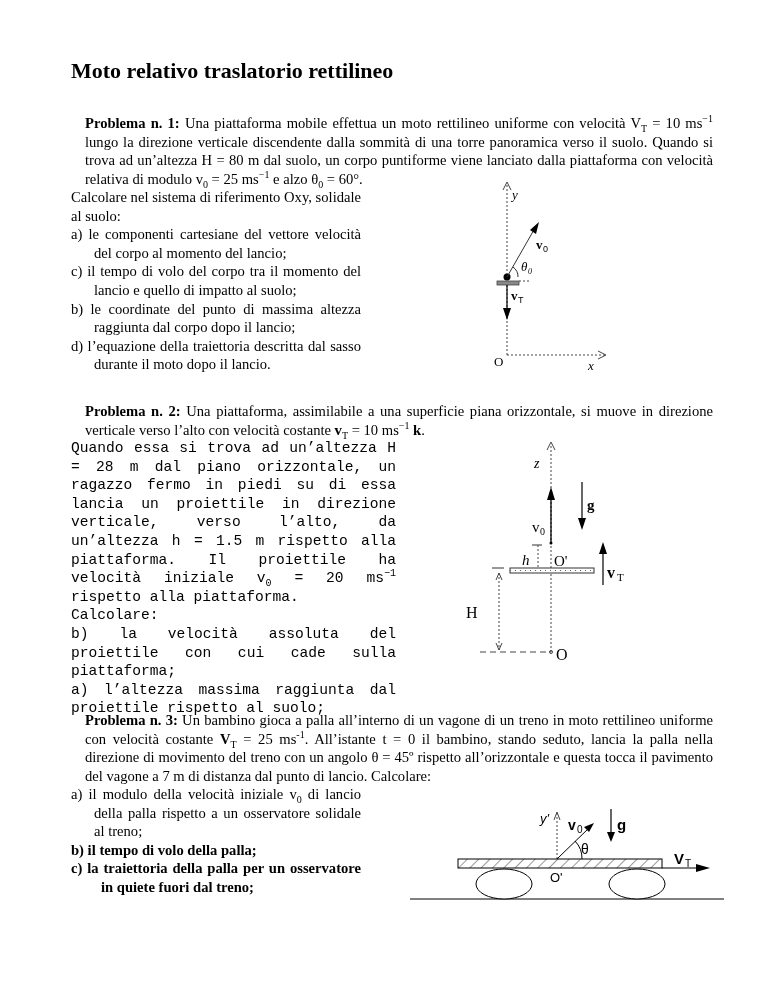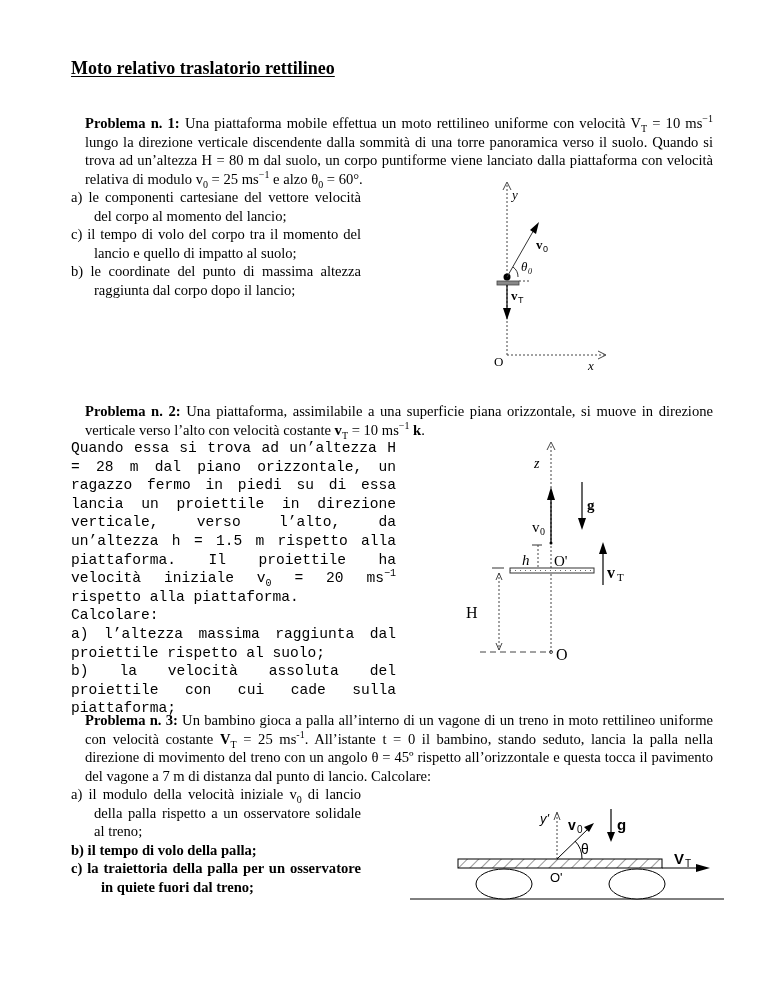--- a/index.html
+++ b/index.html
@@ -1,42 +1,44 @@
 <!DOCTYPE html>
 <html><head>
 <meta charset="utf-8">
 <style>
   html, body { margin: 0; padding: 0; background: #ffffff; }
   body { width: 768px; height: 994px; position: relative; overflow: hidden;
          font-family: "Liberation Serif", serif; color: #000; font-size: 14.6px; }
-  .title { position: absolute; left: 71px; top: 58px; font-weight: bold; font-size: 18px;
-           text-decoration: underline; text-underline-offset: 2px; }
+  .title { position: absolute; left: 71px; top: 58px; font-weight: bold; font-size: 22px;
+           text-underline-offset: 2px; }
   .para { position: absolute; left: 85px; width: 628px; line-height: 18.6px; text-align: justify; }
   .para b { font-weight: bold; }
   .col { position: absolute; left: 71px; line-height: 18.6px; text-align: justify; }
   .col p { margin: 0; }
   .item { padding-left: 23px; text-indent: -23px; }
   .item3 { padding-left: 30px; text-indent: -30px; font-weight: bold; }
   sub, sup { font-size: 10px; line-height: 0; }
   .diagram { position: absolute; }
   .diagram svg { display: block; }
 </style>
 </head>
 <body>
 
 <div class="title">Moto relativo traslatorio rettilineo</div>
 
 <div class="para" style="top:114px;">
   <b>Problema n. 1:</b>
   <span>Una piattaforma mobile effettua un moto rettilineo uniforme con velocità V</span><sub>T</sub><span> = 10 ms</span><sup>−1</sup><span> lungo la direzione verticale discendente dalla sommità di una torre panoramica verso il suolo. Quando si trova ad un’altezza H = 80 m dal suolo, un corpo puntiforme viene lanciato dalla piattaforma con velocità relativa di modulo  v</span><sub>0</sub><span> = 25 ms</span><sup>−1</sup><span> e alzo θ</span><sub>0</sub><span> = 60°.</span>
 </div>
 <div class="col" style="top:188px; width:290px;">
+  <p>Calcolare nel sistema di riferimento Oxy, solidale al suolo:</p>
   <p class="item">a) le componenti cartesiane del vettore velocità del corpo al momento del lancio;</p>
   <p class="item">c) il tempo di volo del corpo tra il momento del lancio e quello di impatto al suolo;</p>
   <p class="item">b) le coordinate del punto di massima altezza raggiunta dal corpo dopo il lancio;</p>
+  <p class="item">d) l’equazione della traiettoria descritta dal sasso durante il moto dopo il lancio.</p>
 </div>
 <div class="diagram" style="left:480px; top:180px;">
   <svg width="220" height="200" viewBox="0 0 220 200">
     <line x1="27" y1="175" x2="27" y2="5" stroke="#444" stroke-dasharray="2,2"></line>
     <path d="M23 10 L27 2 L31 10" fill="none" stroke="#444"></path>
     <line x1="27" y1="175" x2="125" y2="175" stroke="#444" stroke-dasharray="2,2"></line>
     <path d="M118 171 L126 175 L118 179" fill="none" stroke="#444"></path>
     <rect x="17" y="101" width="22" height="4" fill="#888" stroke="#444" stroke-width="0.8"></rect>
     <line x1="39" y1="101" x2="50" y2="101" stroke="#444" stroke-dasharray="2,2"></line>
     <circle cx="27" cy="97" r="3.5" fill="#000"></circle>
@@ -56,22 +58,22 @@
     <text x="38" y="123" font-size="9" font-family="Liberation Sans, sans-serif">T</text>
   </svg>
 </div>
 
 <div class="para" style="top:402px;">
   <b>Problema n. 2:</b><span> Una piattaforma, assimilabile a una superficie piana orizzontale, si muove in direzione verticale verso l’alto con velocità costante </span><b>v</b><sub>T</sub><span> = 10 ms</span><sup>−1</sup><b> k</b><span>.</span>
 </div>
 <div class="col" style="top:439px; width:325px;font-family:Liberation Mono, monospace;">
   <p><span>Quando essa si trova ad un’altezza H = 28 m dal piano orizzontale, un ragazzo fermo in piedi su di essa lancia un proiettile in direzione verticale, verso l’alto, da un’altezza h = 1.5 m rispetto alla piattaforma. Il proiettile ha velocità iniziale v</span><sub>0</sub><span> =  20 ms</span><sup>−1</sup><span> rispetto alla piattaforma.</span></p>
   <p>Calcolare:</p>
+  <p>b) la velocità assoluta del proiettile con cui cade sulla piattaforma;</p>
   <p>a) l’altezza massima raggiunta dal proiettile rispetto al suolo;</p>
-  <p>b) la velocità assoluta del proiettile con cui cade sulla piattaforma;</p>
 </div>
 <div class="diagram" style="left:440px; top:440px;">
   <svg width="220" height="230" viewBox="0 0 220 230">
     <line x1="111" y1="212" x2="111" y2="4" stroke="#444" stroke-dasharray="2,2"></line>
     <path d="M107 10 L111 2 L115 10" fill="none" stroke="#444"></path>
     <line x1="111" y1="102" x2="111" y2="52" stroke="#000" stroke-width="1.3"></line>
     <polygon points="107,60 111,47 115,60" fill="#000"></polygon>
     <circle cx="111" cy="103" r="1.5" fill="#000"></circle>
     <line x1="142" y1="42" x2="142" y2="85" stroke="#000" stroke-width="1.2"></line>
     <polygon points="138,78 142,90 146,78" fill="#000"></polygon>

